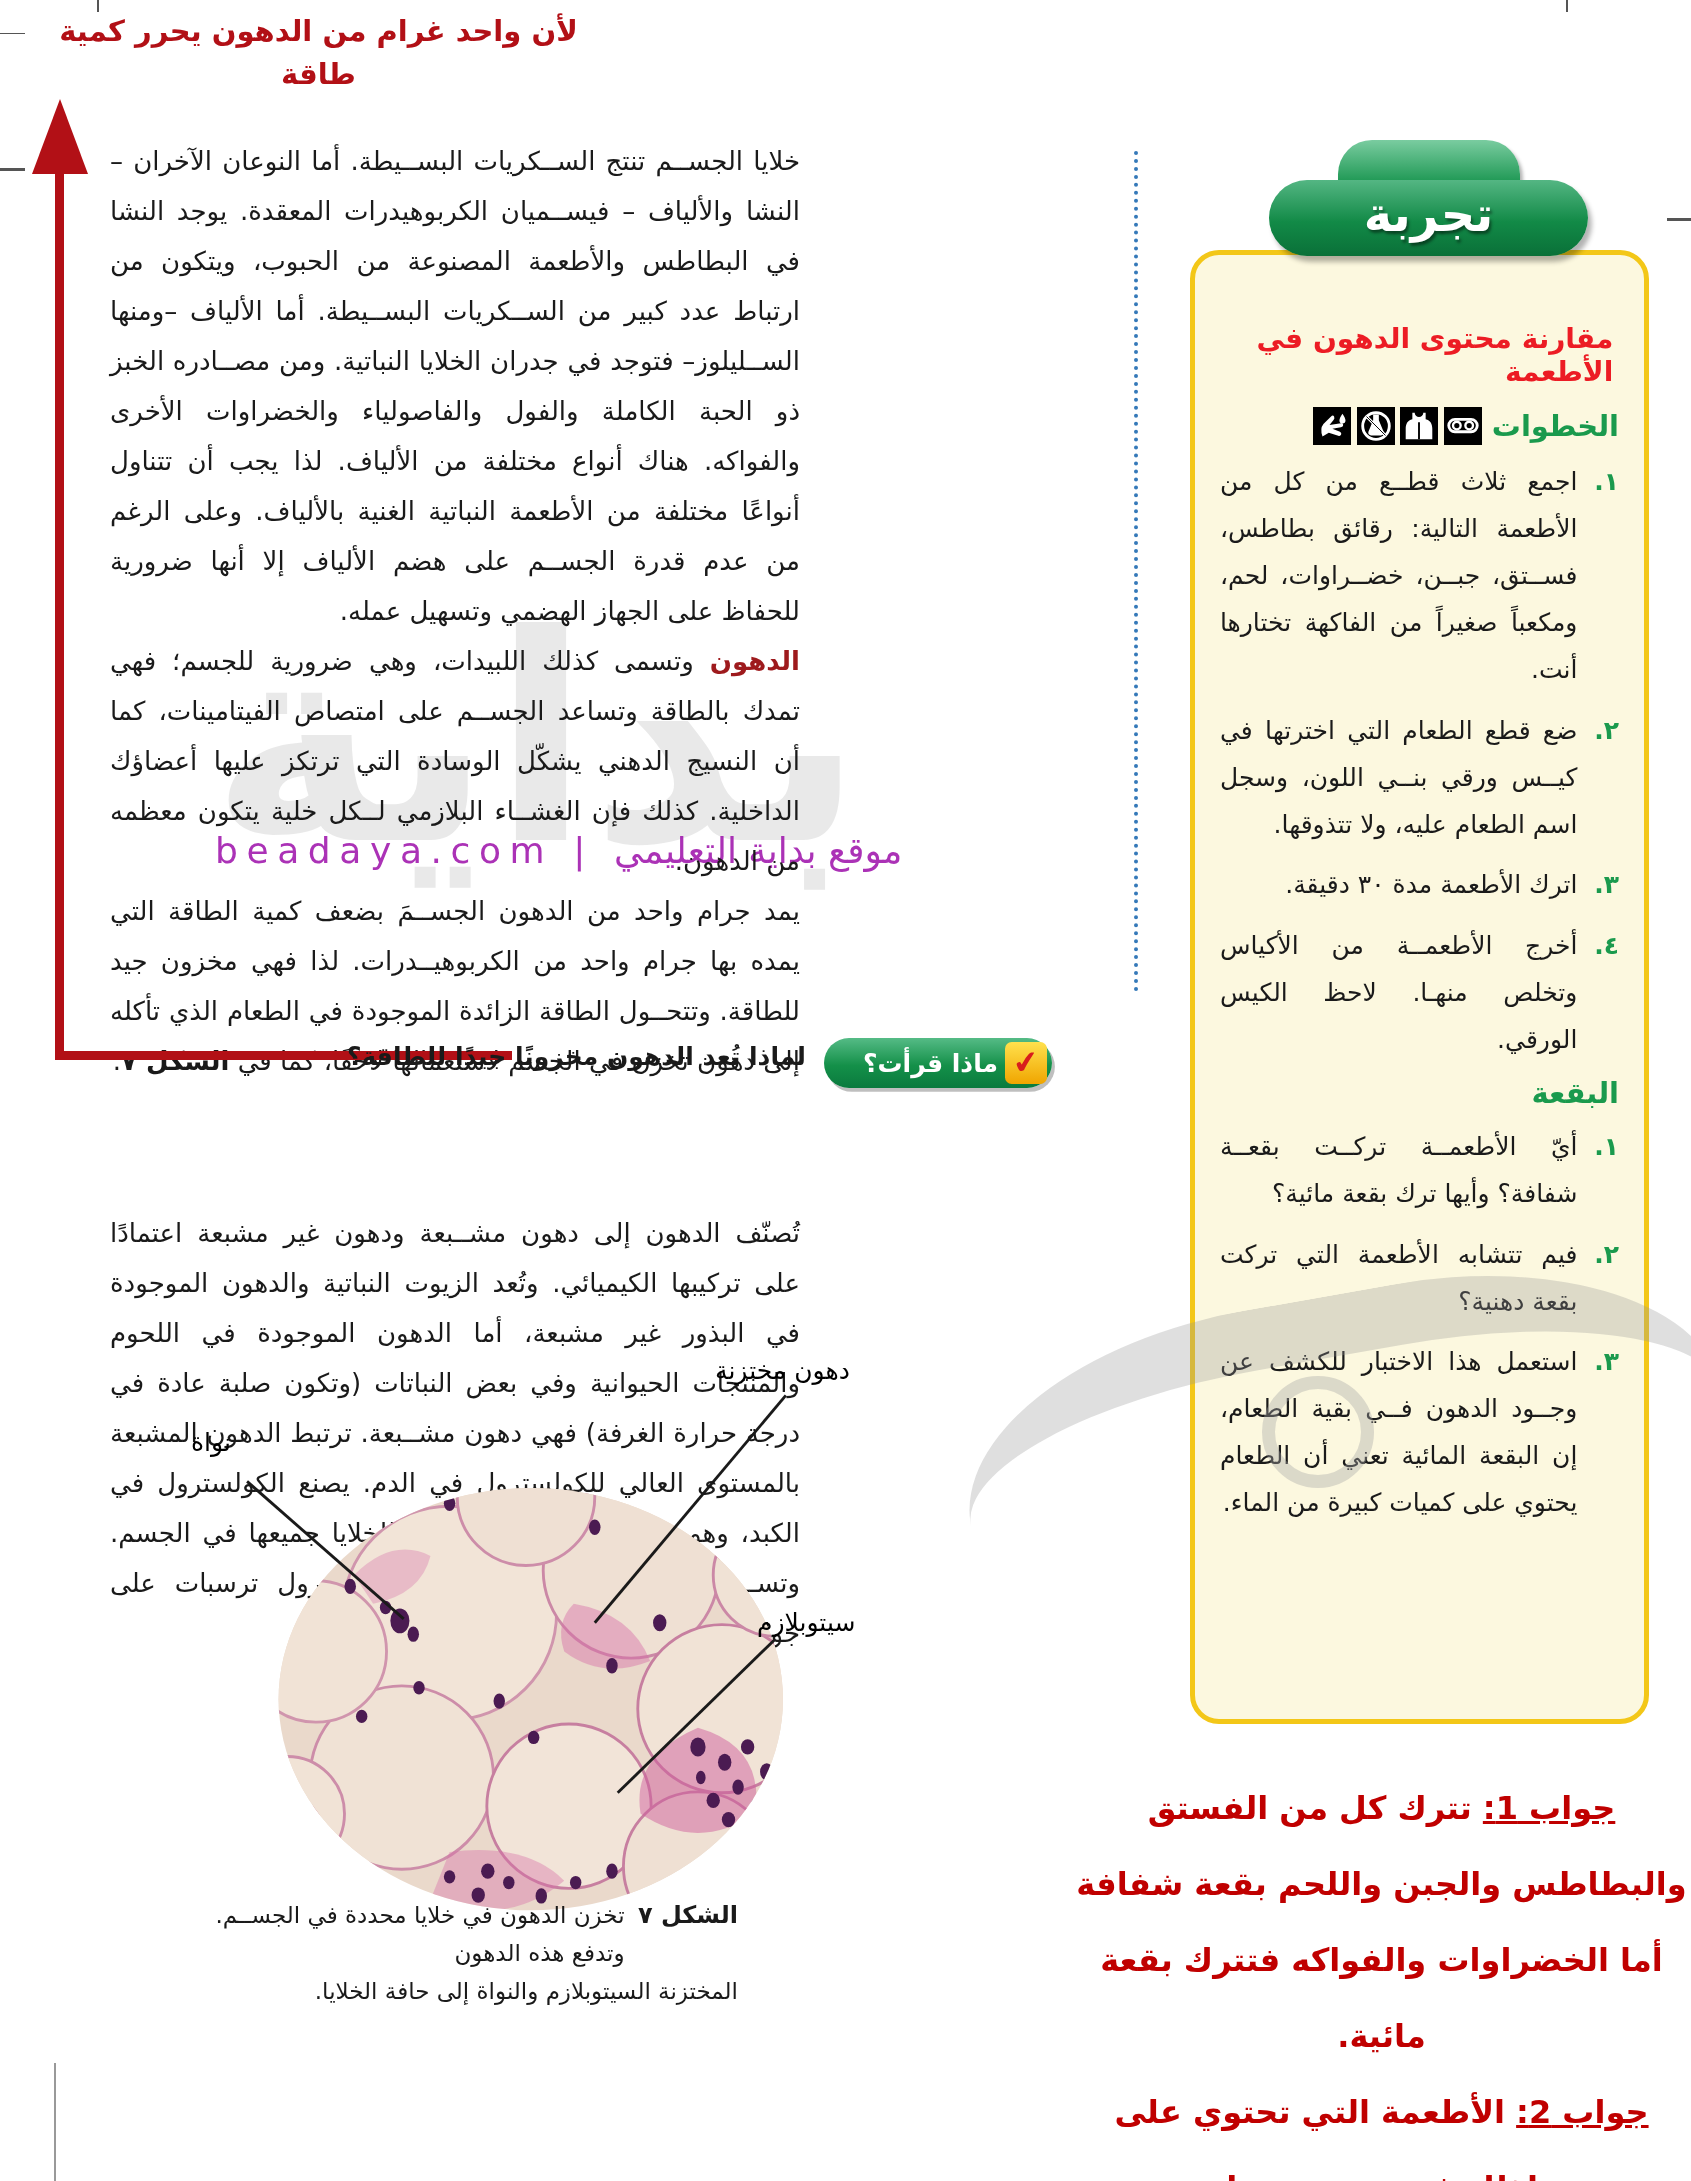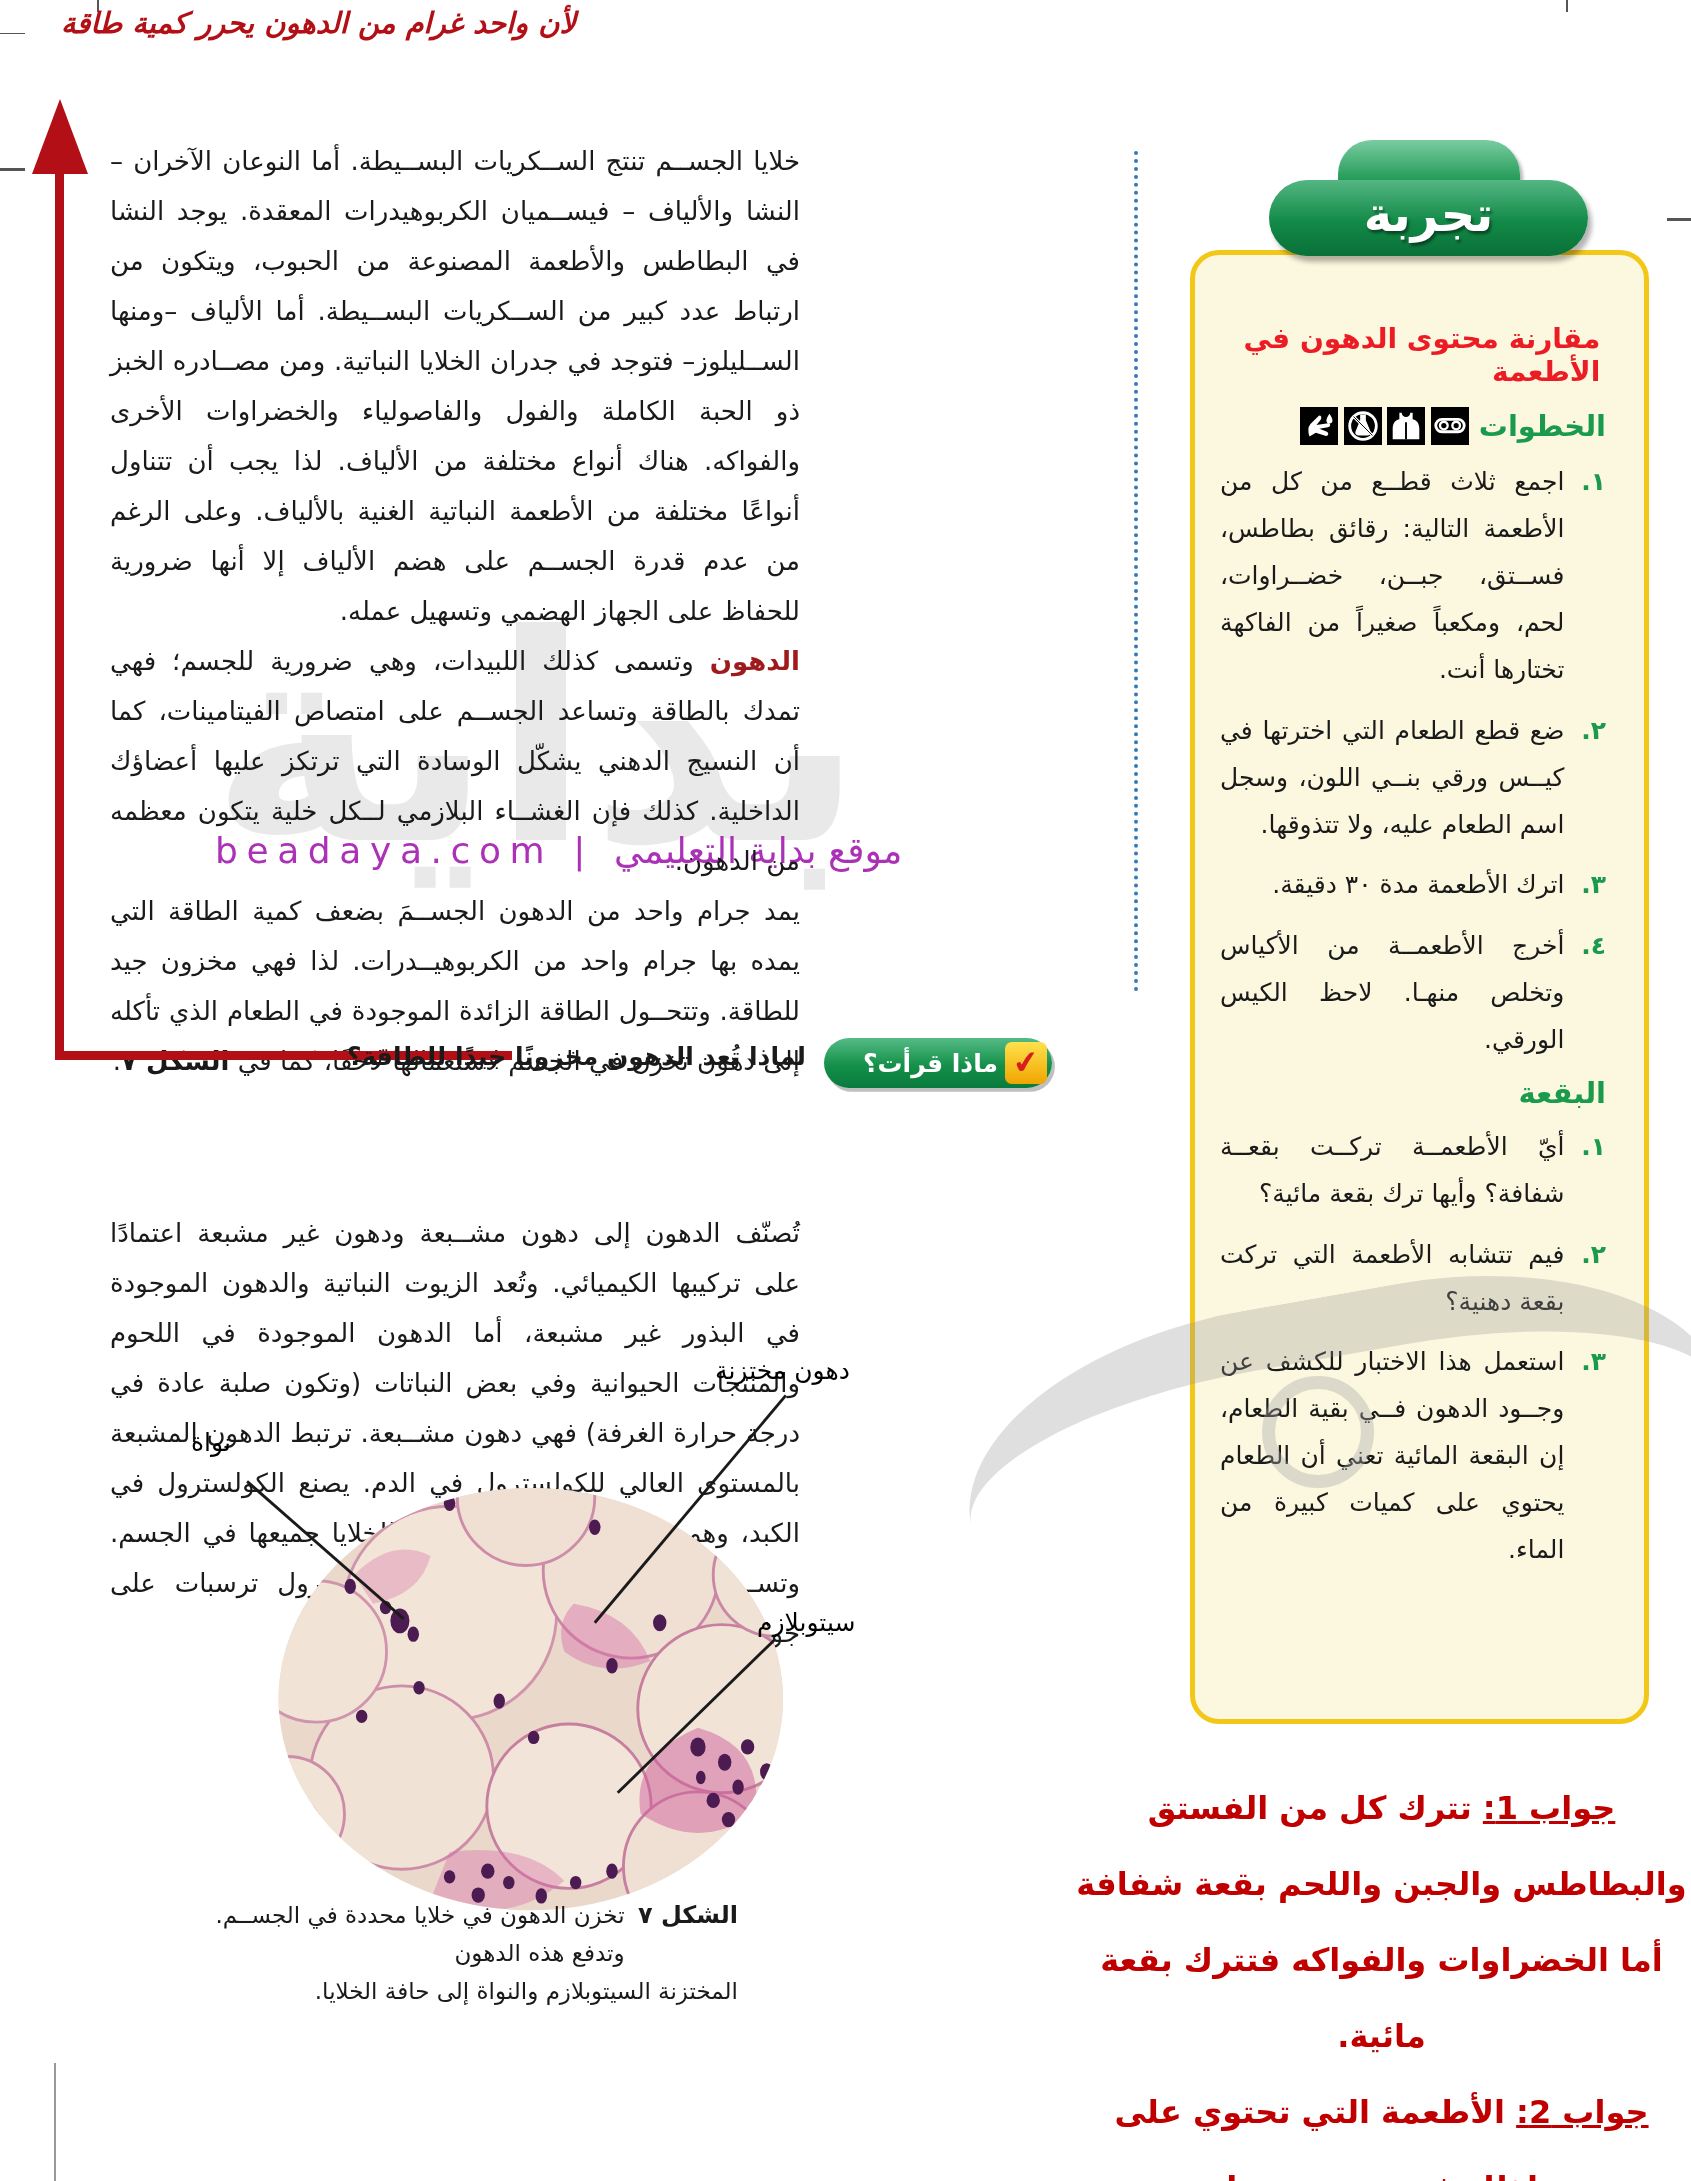--- a/index.html
+++ b/index.html
@@ -11,22 +11,22 @@
   .wm-big{position:absolute;left:210px;top:574px;font-size:287px;font-weight:bold;
           color:#d8d8d8;opacity:.55;z-index:1;letter-spacing:29px;}
   .wm-small{position:absolute;left:215px;top:830px;font-size:36px;letter-spacing:8.6px;
           color:#a21caf;opacity:.9;z-index:1;direction:ltr;}
   .wm-swoosh{position:absolute;left:965px;top:1295px;width:765px;height:268px;
           border-top:61px solid rgba(150,150,150,.30);border-radius:50%/62%;
           transform:rotate(-10deg);z-index:6;pointer-events:none;}
   .wm-ring{position:absolute;left:1262px;top:1376px;width:86px;height:86px;
           border:13.4px solid rgba(165,165,165,.38);border-radius:50%;z-index:6;pointer-events:none;}
   
-  .annotation{position:absolute;left:27px;top:2px;width:583px;color:#b21016;font-weight:bold;
-          font-size:29px;line-height:43px;text-align:center;direction:rtl;z-index:3;font-style:italic;}
+  .annotation{position:absolute;left:27px;top:10px;width:583px;color:#b21016;font-weight:bold;
+          font-size:29px;line-height:43px;text-align:center;direction:rtl;z-index:3;}
   .arrow-head{position:absolute;left:32px;top:99px;width:0;height:0;z-index:3;
           border-left:28px solid transparent;border-right:28px solid transparent;
           border-bottom:75px solid #b21016;}
   .arrow-shaft{position:absolute;left:55px;top:170px;width:8.6px;height:886px;background:#b21016;z-index:3;}
   .arrow-hline{position:absolute;left:55px;top:1051px;width:457px;height:8.6px;background:#b21016;z-index:3;}
   
   .main-col{position:absolute;left:110px;top:136px;width:690px;direction:rtl;z-index:2;
           text-align:justify;font-size:26px;line-height:50px;}
   .main-col p{margin:0;}
   .p1{margin-bottom:42px;}
@@ -50,21 +50,21 @@
   
   .experiment-badge{position:absolute;left:1269px;top:140px;width:319px;height:117px;z-index:5;}
   .badge-top{position:absolute;left:69px;top:0;width:182px;height:76px;border-radius:34px;
           background:linear-gradient(#7accA0,#17944e 60%,#0b7a3e);box-shadow:2.9px 3.8px 3.8px rgba(0,0,0,.3);}
   .badge-bottom{position:absolute;left:0;top:40px;width:319px;height:76px;border-radius:38px;
           background:linear-gradient(#54b683,#128a47 55%,#0a7038);box-shadow:3.8px 5.7px 4.8px rgba(0,0,0,.3);}
   .badge-text{position:absolute;width:100%;top:46px;text-align:center;color:#fff;font-size:48px;
           font-weight:bold;text-shadow:1.9px 2.9px 2.9px rgba(0,0,0,.45);}
   .sidebar-box{position:absolute;left:1190px;top:250px;width:459px;height:1474px;z-index:4;
           background:#fcf8df;border:5.7px solid #f3c718;border-radius:29px;box-sizing:border-box;
-          padding:67px 38px 19px 25px;direction:rtl;overflow:hidden;}
+          padding:67px 25px 19px 25px;direction:rtl;overflow:hidden;}
   .sb-title{color:#ec1c24;font-weight:bold;font-size:28px;text-align:right;margin:0 5.7px 19px 0;}
   .sb-head-row{display:flex;align-items:center;gap:9.6px;margin-bottom:13.4px;}
   .sb-heading{color:#1a9a4d;font-weight:bold;font-size:29px;}
   .safety-icons{display:flex;gap:5.7px;}
   .safety-icons svg{display:block;}
   .step{display:flex;gap:7.6px;font-size:25px;line-height:47px;text-align:justify;margin-bottom:13.4px;}
   .step-num{color:#1a9a4d;font-weight:bold;min-width:34px;flex:0 0 auto;}
   .step-text{flex:1;}
   .sb-analysis-heading{color:#1a9a4d;font-weight:bold;font-size:29px;margin:7.6px 0 13.4px 0;}
   

